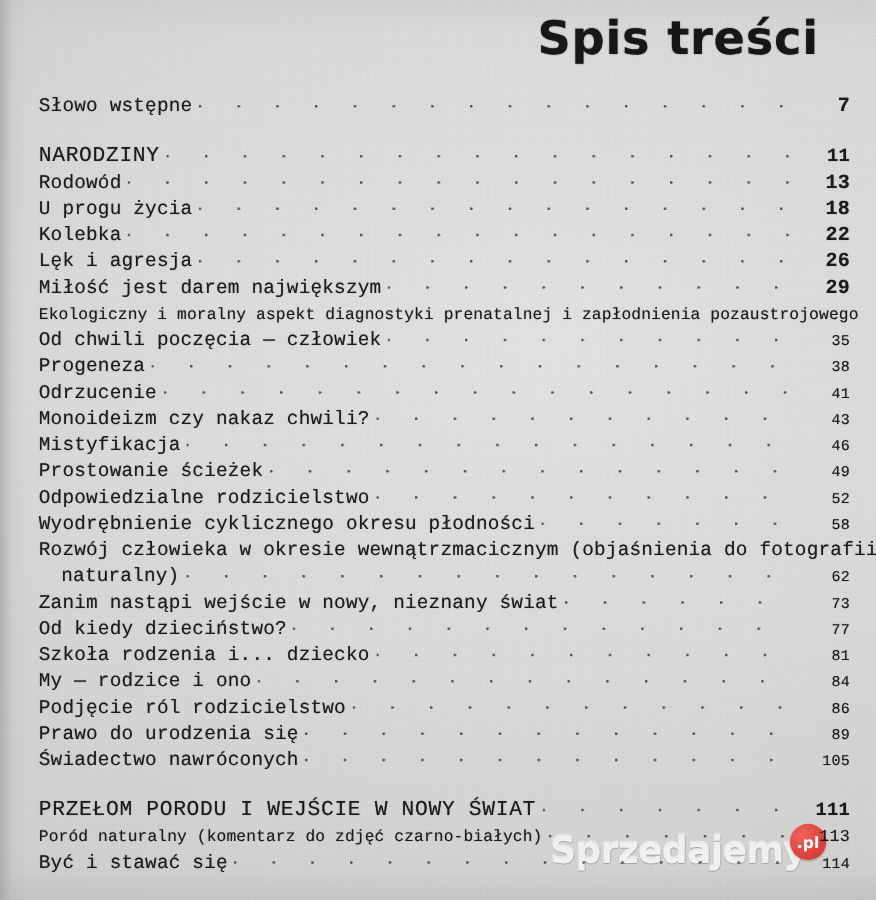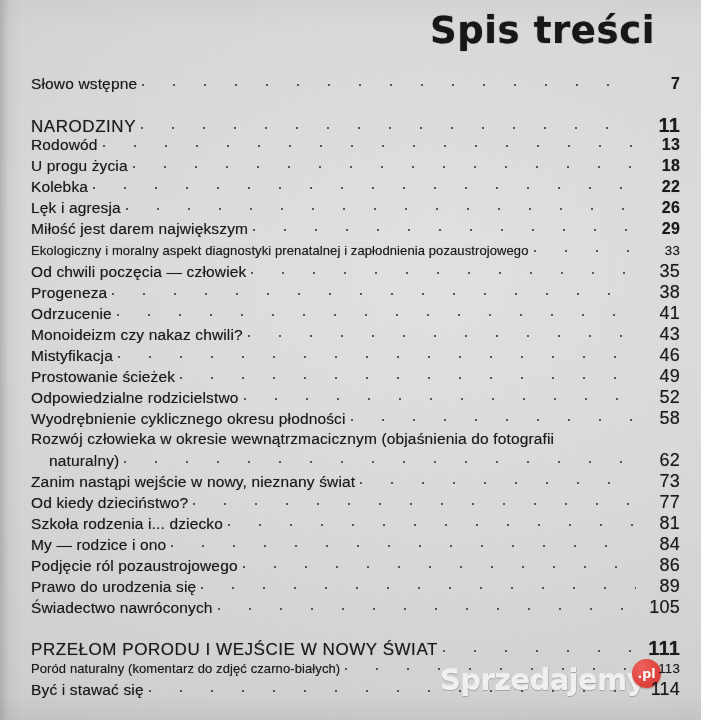--- a/index.html
+++ b/index.html
@@ -76,20 +76,21 @@
     left: 31px;
     top: 74px;
     width: 649px;
   }
   .row {
     position: relative;
     height: 21px;
     display: flex;
     align-items: baseline;
     color: #1b1b1e;
+    font-family: Liberation Mono, monospace;
   }
   .row .label {
     white-space: nowrap;
     font-size: 15.5px;
     letter-spacing: .15px;
     text-shadow: 0 0 .8px rgba(24,24,26,.5);
     position: relative;
     z-index: 2;
     padding-right: 5px;
     background: transparent;
@@ -111,34 +112,34 @@
     background-image: radial-gradient(circle at 1px 1px,
         rgba(30,30,32,.82) 0.9px, rgba(30,30,32,0) 1.3px);
     background-size: 31px 2px;
     background-repeat: repeat-x;
     opacity: .85;
   }
   .row .page {
     width: 44px;
     flex: 0 0 44px;
     text-align: right;
-    font-size: 18px;
+    font-size: 12px;
     letter-spacing: .2px;
     text-shadow: 0 0 .8px rgba(24,24,26,.5);
     z-index: 2;
   }
 
   
   .row.section .label {
     font-size: 17px;
     letter-spacing: .55px;
   }
   .row.section .page {
     font-weight: bold;
-    font-size: 20px;
+    font-size: 15px;
     text-align: right;
   }
   .row.big .page { font-weight: bold; font-size: 16px; }
   .row.small .label { font-size: 13px; letter-spacing: .1px; }
   .row.small .page  { font-size: 13.3px; }
   .row.nodots .leader::before { display: none; }
   .row.indent .label { padding-left: 18px; }
   .row.spacer { height: 19px; }
 
   
@@ -293,21 +294,21 @@
         <span class="label">Szkoła rodzenia i... dziecko</span>
         <span class="leader"></span>
         <span class="page">81</span>
       </div>
       <div class="row">
         <span class="label">My — rodzice i ono</span>
         <span class="leader"></span>
         <span class="page">84</span>
       </div>
       <div class="row">
-        <span class="label">Podjęcie  ról  pozaustrojowego</span>
+        <span class="label">Podjęcie  ról  rodzicielstwo</span>
         <span class="leader"></span>
         <span class="page">86</span>
       </div>
       <div class="row">
         <span class="label">Prawo do urodzenia się</span>
         <span class="leader"></span>
         <span class="page">89</span>
       </div>
       <div class="row">
         <span class="label">Świadectwo     nawróconych</span>

